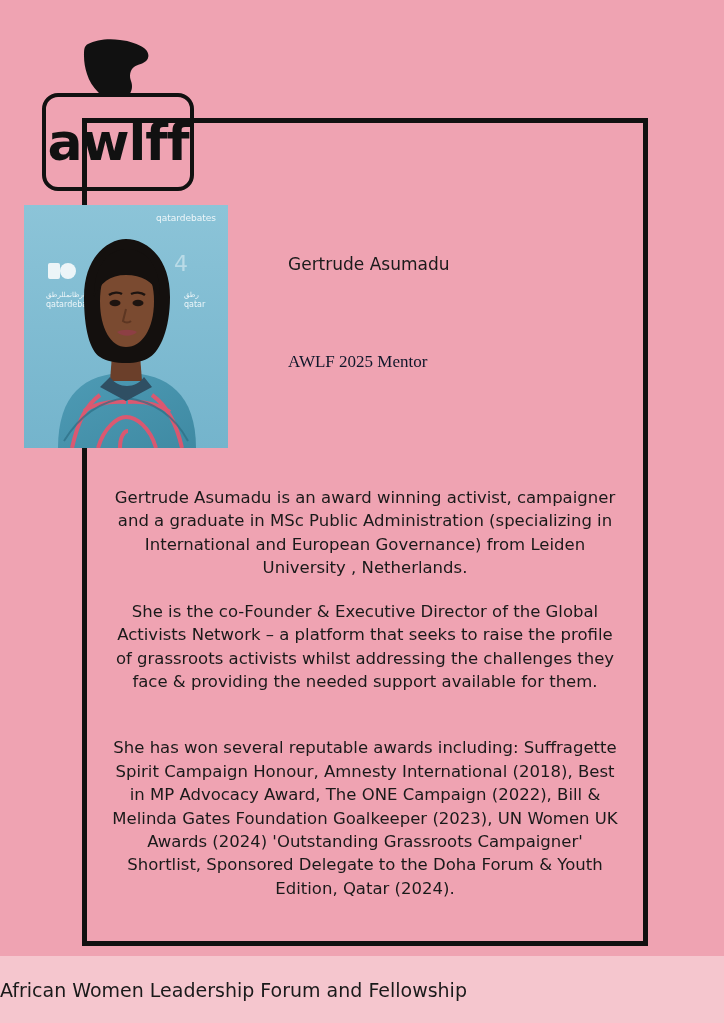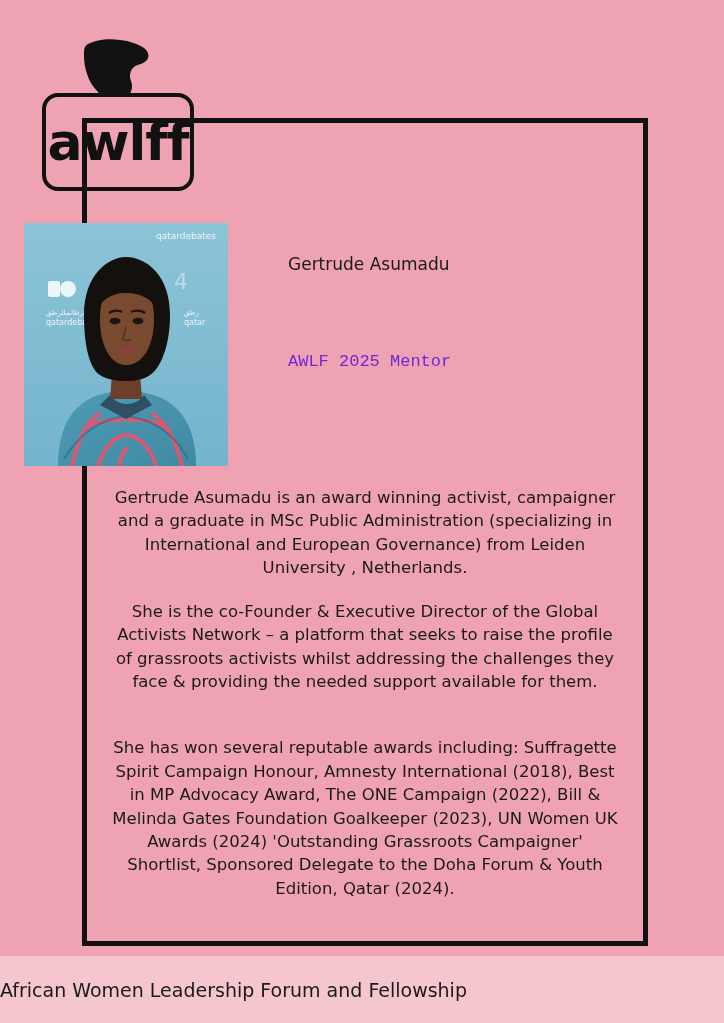--- a/index.html
+++ b/index.html
@@ -74,21 +74,21 @@
     height: 828px;
     border: 5px solid #111;
     box-sizing: border-box;
     background: transparent;
   }
 
   
   .portrait {
     position: absolute;
     left: 24px;
-    top: 223px;
+    top: 205px;
     width: 204px;
     height: 243px;
     background: #7fbcd4;
     overflow: hidden;
   }
   .portrait svg { display: block; }
 
   
   .name {
     position: absolute;
@@ -97,22 +97,22 @@
     font-size: 17px;
     color: #1a1a1a;
     font-family: "DejaVu Sans", sans-serif;
     text-align: center;
   }
   .role {
     position: absolute;
     left: 288px;
     top: 352px;
     font-size: 17px;
-    color: #6d28d9;
-    font-family: Liberation Mono, monospace;
+    color: #0f172a;
+    font-family: Liberation Serif, serif;
   }
 
   
   .bio {
     position: absolute;
     left: 110px;
     top: 486px;
     width: 510px;
     text-align: center;
     color: #1a1a1a;

